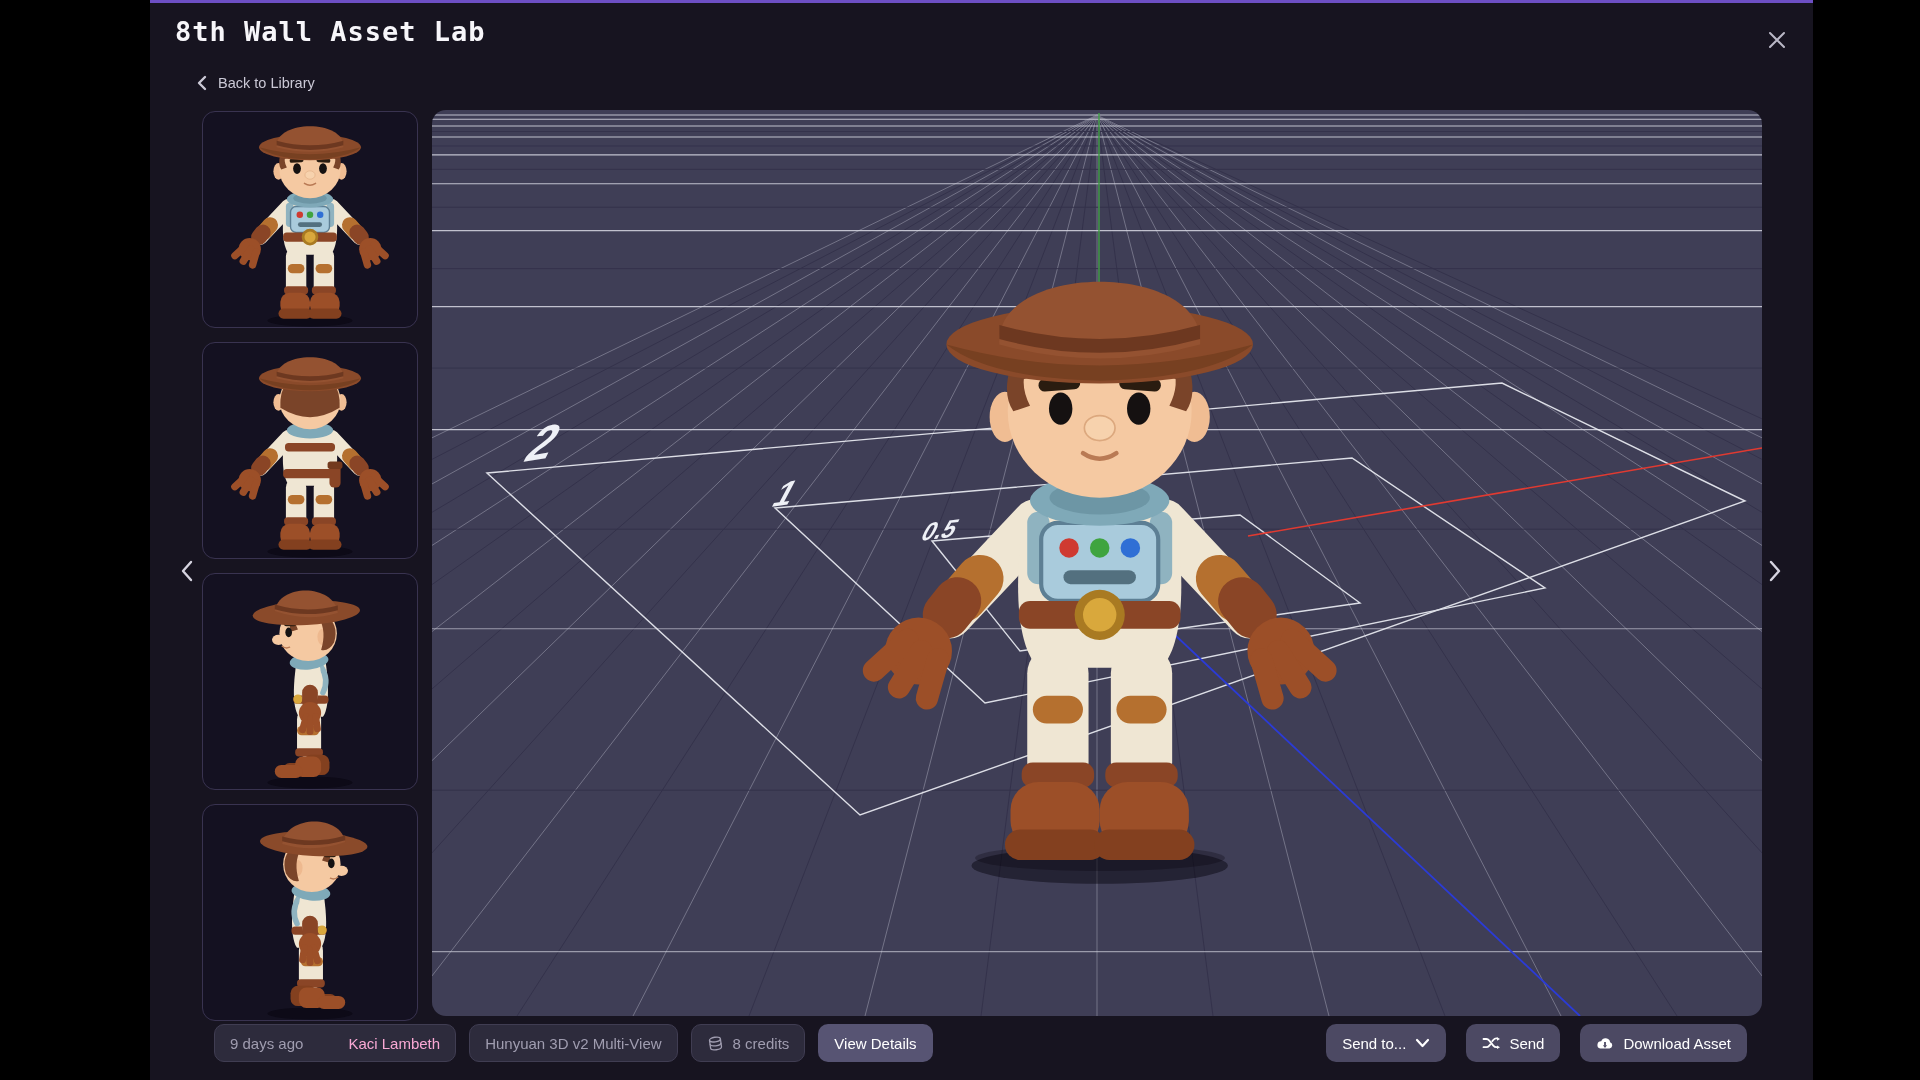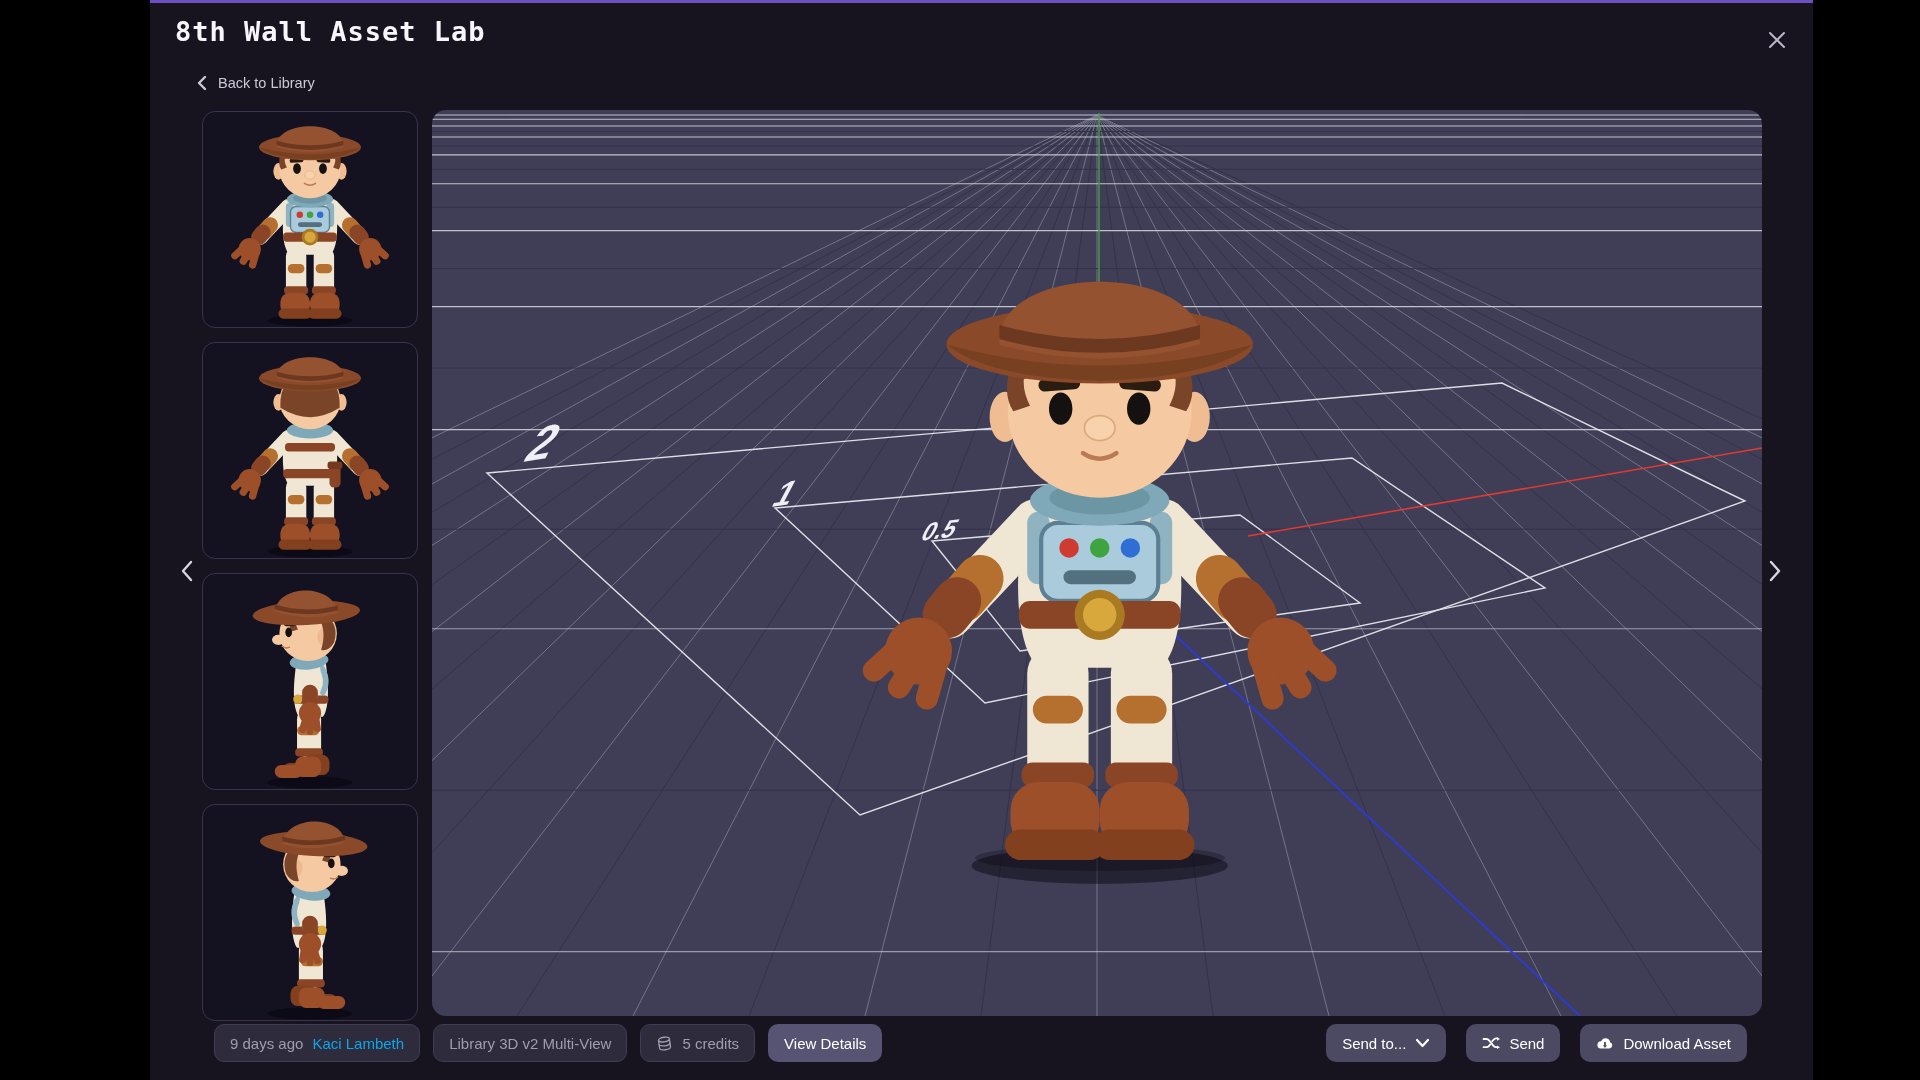--- a/index.html
+++ b/index.html
@@ -23,21 +23,21 @@
   .carousel-next{left:1614px;top:552px;}
   .viewport{position:absolute;left:282px;top:107px;width:1330px;height:906px;border-radius:14px;
             overflow:hidden;background:#3f3e56;cursor:grab;}
   .viewport svg{display:block;}
   .footer-left,.footer-right{position:absolute;top:1021px;display:flex;gap:13px;height:38px;}
   .footer-left{left:64px;}
   .footer-right{right:66px;gap:20px;}
   .pill{height:38px;display:flex;align-items:center;gap:9px;padding:0 15px;border-radius:10px;
         background:#2d2b3c;border:1px solid #403d52;box-sizing:border-box;font-size:15px;}
   .dim{color:#a09db0;}
-  .lit{color:#0ea5e9;font-weight:500;}
+  .lit{color:#f9a8d4;font-weight:500;margin-left:36px;}
   .btn{height:38px;display:flex;align-items:center;gap:9px;padding:0 16px;border-radius:10px;
        border:none;background:#4c4963;color:#fff;font-size:15px;font-weight:400;cursor:pointer;
        font-family:"Liberation Sans",sans-serif;}
   .btn.light{background:#575473;}
   .icon{flex:0 0 auto;display:block;}
 </style>
 </head>
 <body>
 
 <svg width="0" height="0" style="position:absolute" aria-hidden="true">
@@ -297,31 +297,31 @@
       <use href="#char-front" width="200" height="240" transform="translate(389,123) scale(2.787)"></use>
     </svg>
   </div>
 
   <div class="footer-left">
     <div class="pill">
       <span class="dim">9 days ago</span>
       <span class="lit">Kaci Lambeth</span>
     </div>
     <div class="pill">
-      <span class="dim">Library 3D v2 Multi-View</span>
+      <span class="dim">Hunyuan 3D v2 Multi-View</span>
     </div>
     <div class="pill">
       <svg class="icon" width="17" height="17" viewBox="0 0 17 17">
         <g fill="none" stroke="#a09db0" stroke-width="1.3" transform="rotate(-8 8.5 8.5)">
           <ellipse cx="8.5" cy="4.5" rx="5.5" ry="2.3"></ellipse>
           <path d="M3,4.5 v4 c0,1.3 2.5,2.3 5.5,2.3 s5.5,-1 5.5,-2.3 v-4"></path>
           <path d="M3,8.5 v4 c0,1.3 2.5,2.3 5.5,2.3 s5.5,-1 5.5,-2.3 v-4"></path>
         </g>
       </svg>
-      <span class="dim">5 credits</span>
+      <span class="dim">8 credits</span>
     </div>
     <button class="btn light">
       <span>View Details</span>
     </button>
   </div>
 
   <div class="footer-right">
     <button class="btn">
       <span>Send to...</span>
       <svg class="icon" width="15" height="10" viewBox="0 0 15 10">

